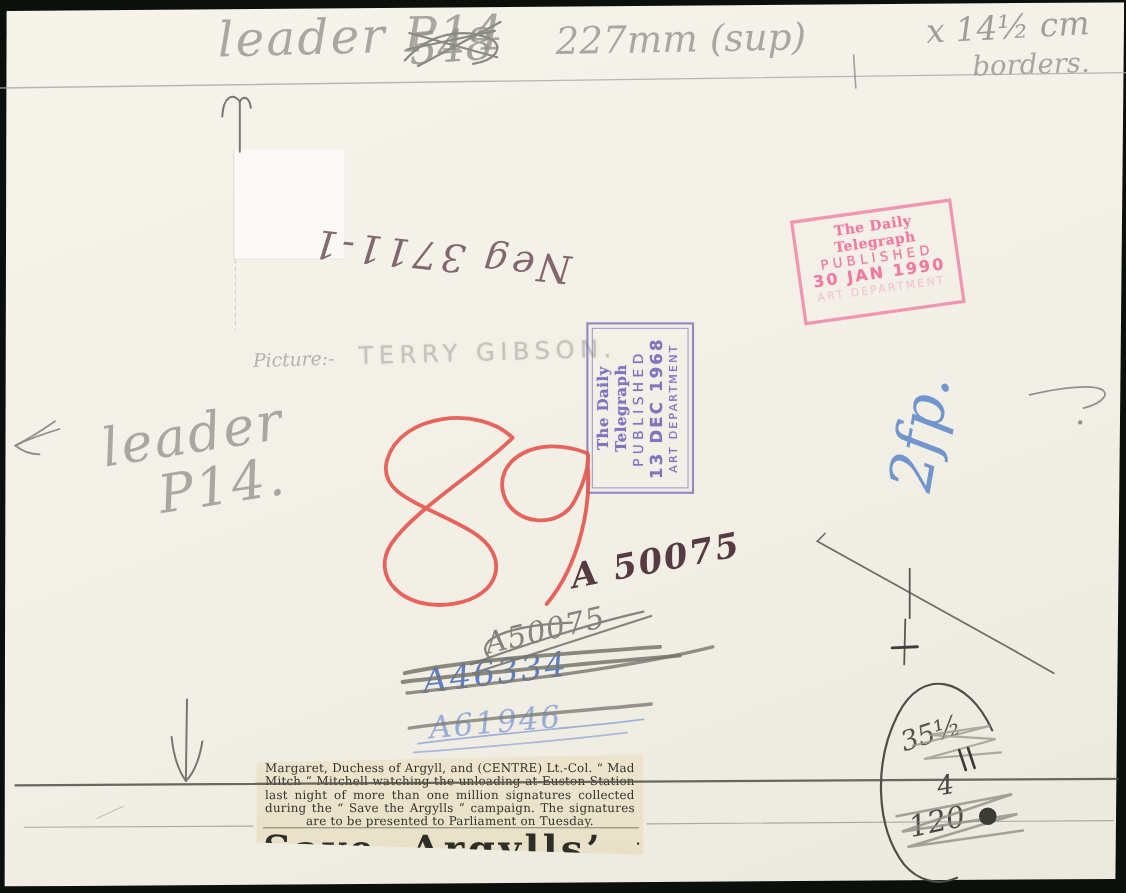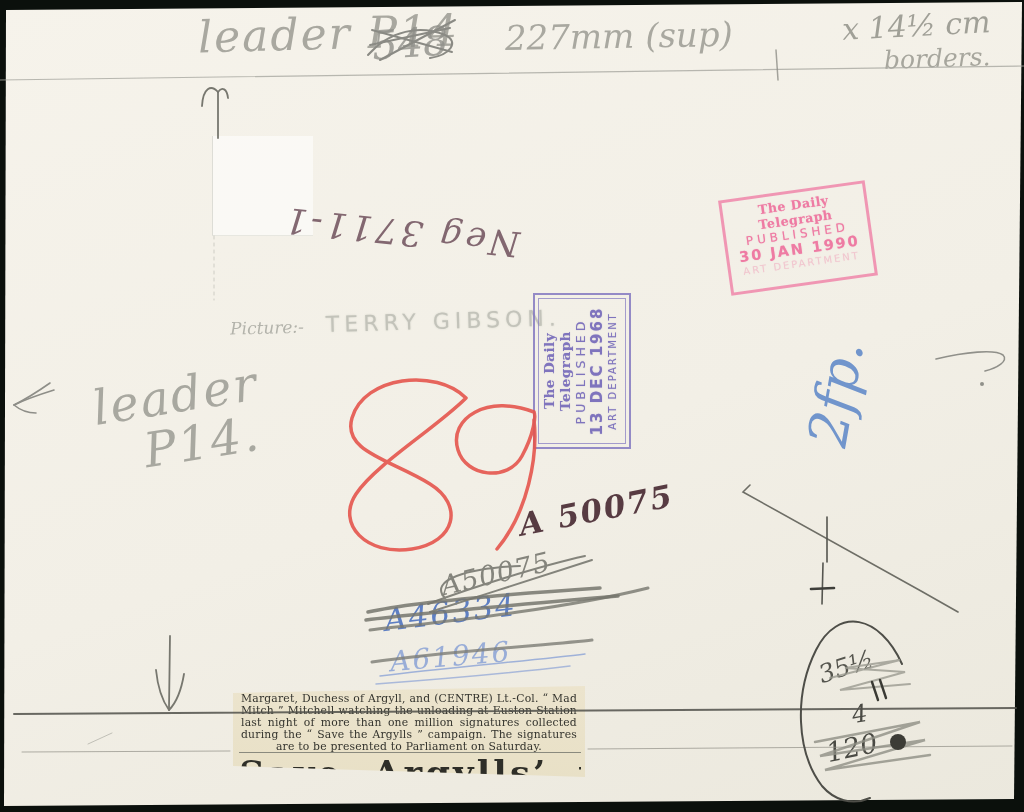--- a/index.html
+++ b/index.html
@@ -109,21 +109,21 @@
   <div class="leadnote">
     <div>leader</div>
     <div class="lp2">P14.</div>
   </div>
 
   <div class="hand csa">35½</div>
   <div class="hand csb">4</div>
   <div class="hand csc">120</div>
 
   <div class="clipping">
-    <p class="caption">Margaret, Duchess of Argyll, and (CENTRE) Lt.-Col. “ Mad Mitch ” Mitchell watching the unloading at Euston Station last night of more than one million signatures collected during the “ Save the Argylls ” campaign.  The signatures are to be presented to Parliament on Saturday.</p>
+    <p class="caption">Margaret, Duchess of Argyll, and (CENTRE) Lt.-Col. “ Mad Mitch ” Mitchell watching the unloading at Euston Station last night of more than one million signatures collected during the “ Save the Argylls ” campaign.  The signatures are to be presented to Parliament on Tuesday.</p>
     <div class="headline-wrap">
       <span>Save Argylls’ petition</span>
     </div>
   </div>
 
   <svg class="marks" width="1024" height="812" viewBox="0 0 1024 812">
     <g fill="none" stroke-linecap="round">
       <path d="M0 80 L1024 66" stroke="#a8a8a0" stroke-width="1.2" opacity=".8"></path>
       <path d="M776 50 L778 80" stroke="#8f8f87" stroke-width="1.5" opacity=".8"></path>
       <path d="M14 714 L1016 708" stroke="#50504a" stroke-width="2" opacity=".85"></path>

